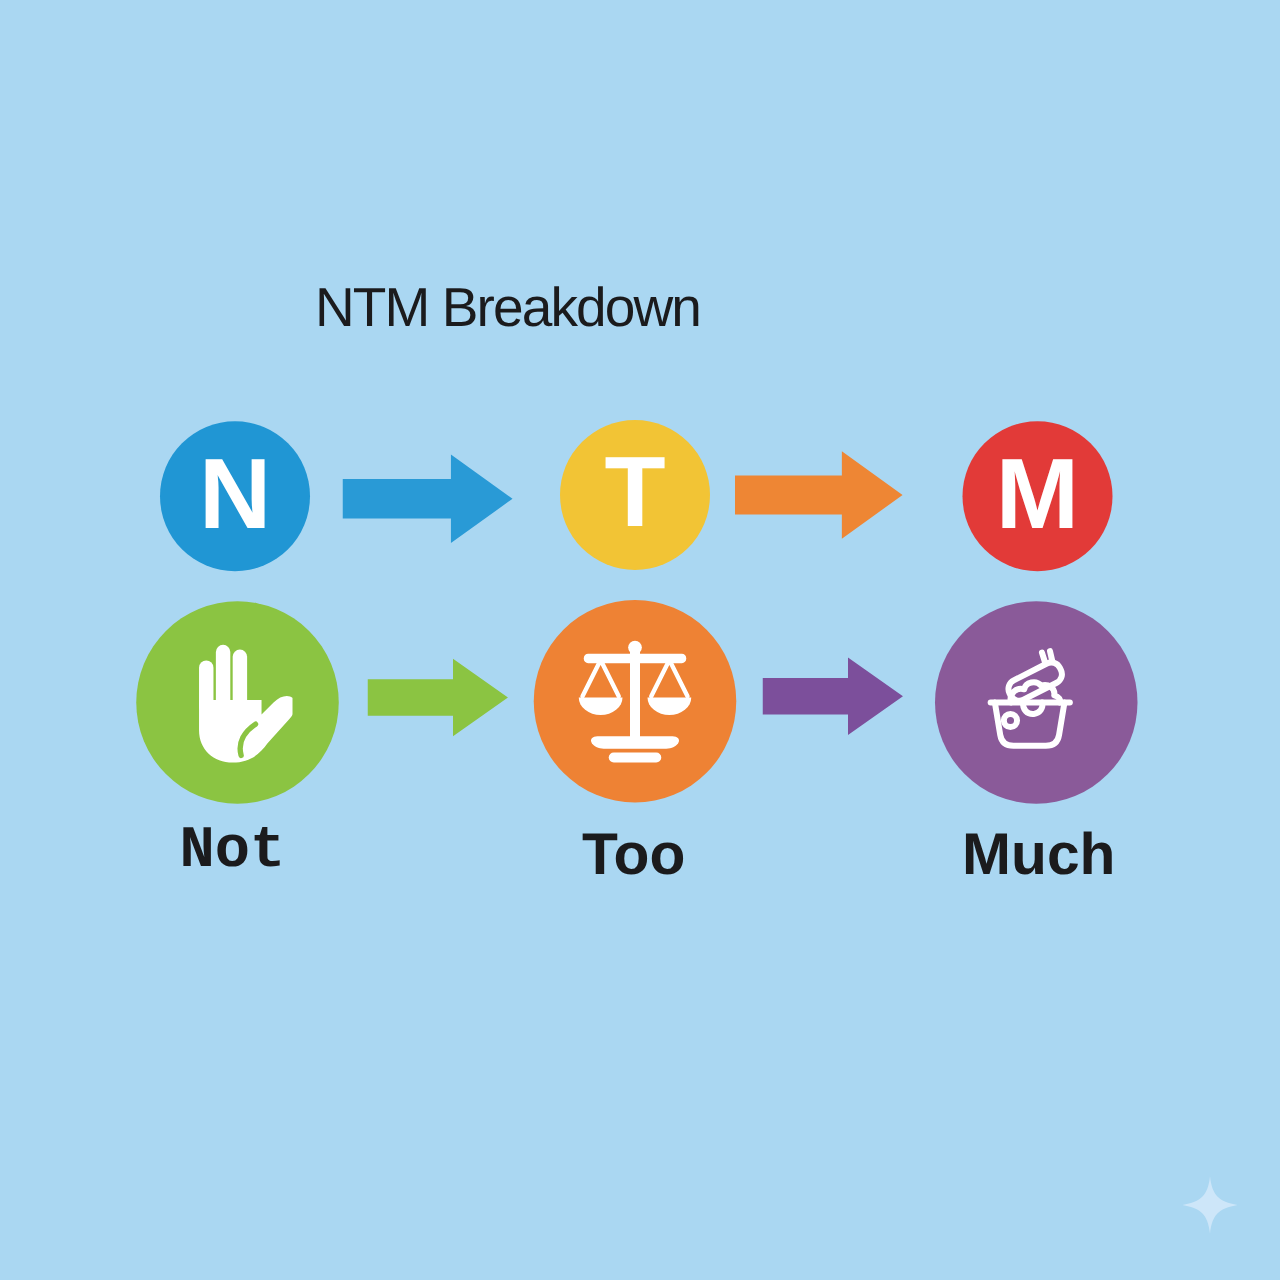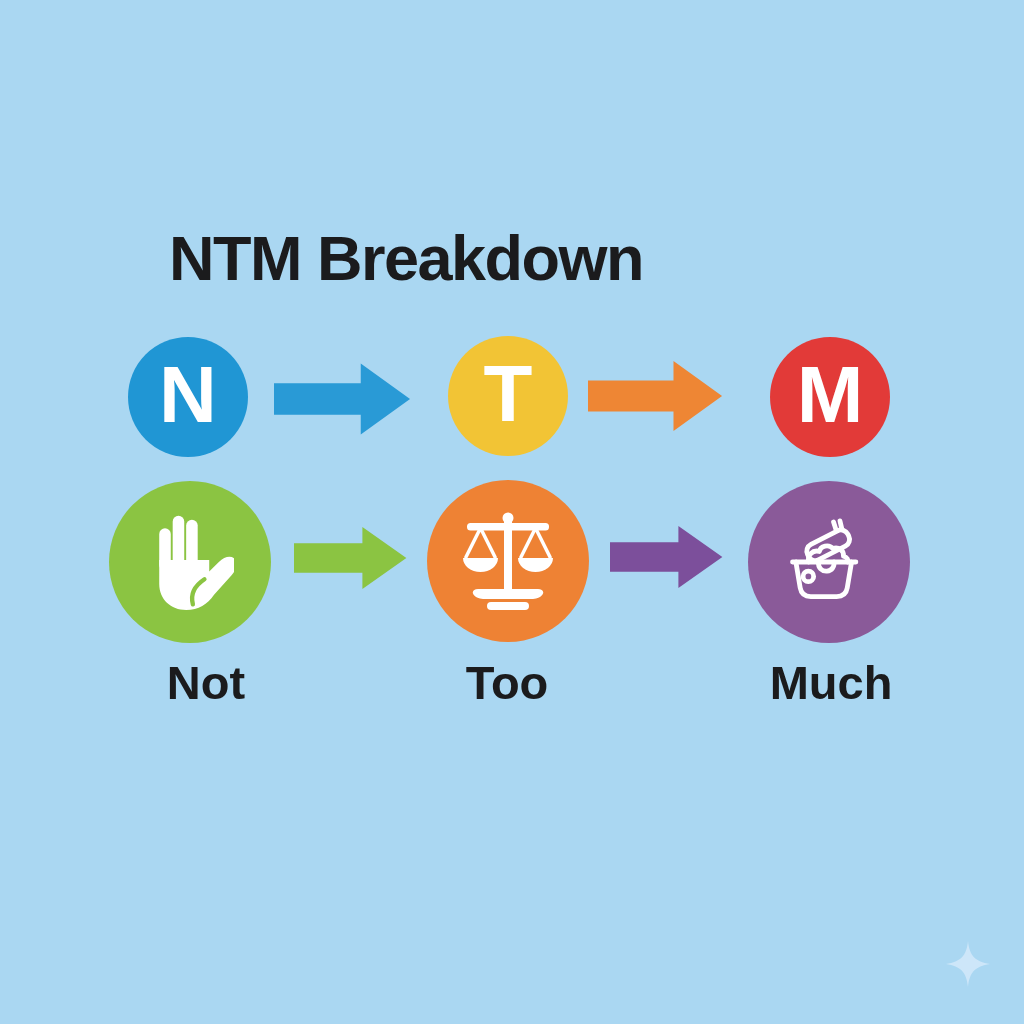--- a/index.html
+++ b/index.html
@@ -7,21 +7,21 @@
     width: 1024px; height: 1024px; overflow: hidden;
     font-family: "Liberation Sans", "DejaVu Sans", sans-serif;
   }
   .canvas {
     position: relative; width: 1024px; height: 1024px;
     background: #aad7f2;
   }
   .title {
     position: absolute; top: 222px; left: 0; width: 812px;
     margin: 0; text-align: center;
-    font-size: 63px; font-weight: bold; letter-spacing: -1.5px;
+    font-size: 44px; font-weight: normal; letter-spacing: -1.5px;
     color: #1b1b1d;
   }
   .circle {
     position: absolute; border-radius: 50%;
     display: flex; align-items: center; justify-content: center;
   }
   .letter-circle { width: 120px; height: 120px; }
   .icon-circle   { width: 162px; height: 162px; }
   #lc0 { left: 128px; top: 337px; }
   #lc1 { left: 448px; top: 336px; }
@@ -35,21 +35,21 @@
   }
   .arrow { position: absolute; }
   #ar-top-0 { left: 274px; top: 359px; width: 138px; height: 80px; }
   #ar-top-1 { left: 588px; top: 356px; width: 136px; height: 80px; }
   #ar-bot-0 { left: 294px; top: 518px; width: 114px; height: 80px; }
   #ar-bot-1 { left: 610px; top: 517px; width: 114px; height: 80px; }
   .word {
     position: absolute; width: 300px; top: 655px;
     text-align: center; font-size: 47px; font-weight: bold; color: #1b1b1d;
   }
-  #w0 { left: 56px; }
+  #w0 { left: 36px; font-family: Liberation Mono, monospace; }
   #w1 { left: 357px; }
   #w2 { left: 681px; }
   .icon-svg { display: block; }
   .sparkle { position: absolute; left: 944px; top: 940px; width: 48px; height: 48px; }
 </style>
 </head>
 <body>
 
 <div class="canvas" style="background: rgb(170, 215, 242);">
 

